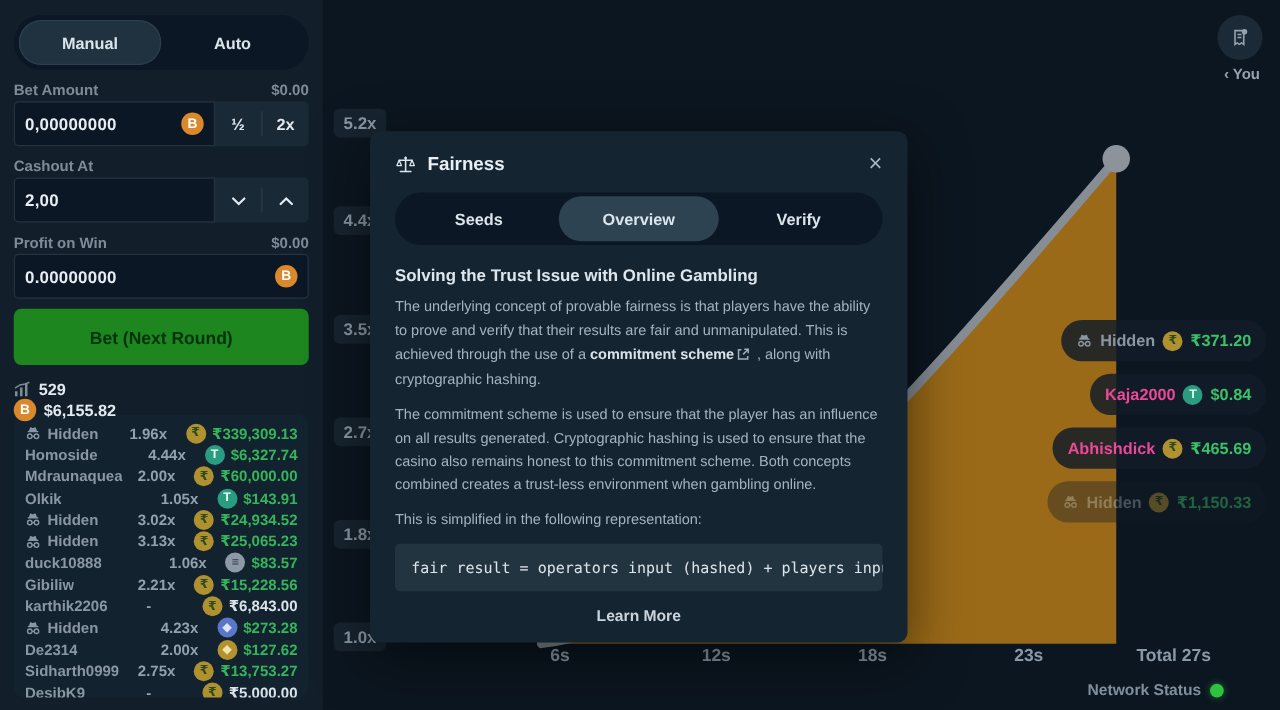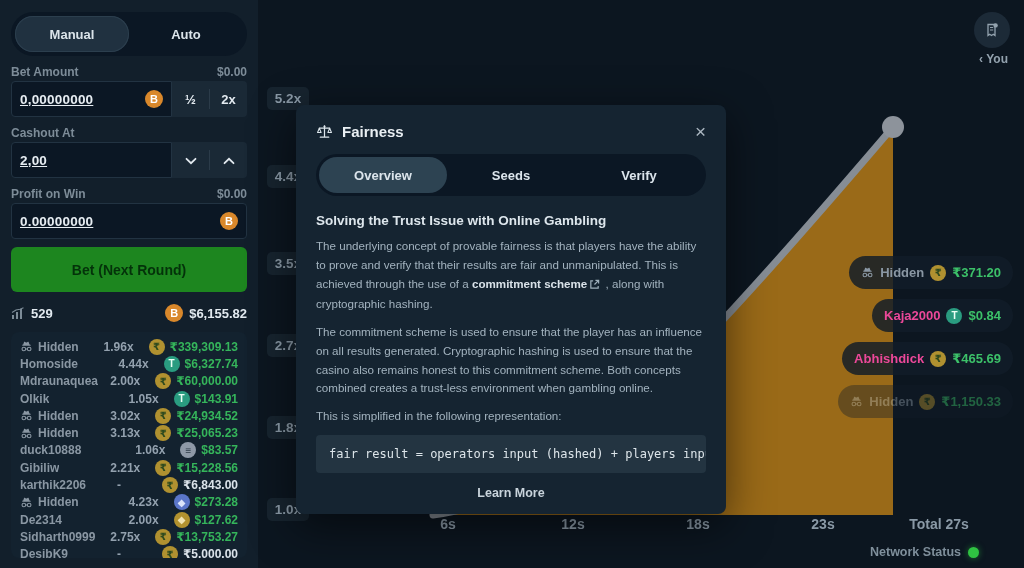--- a/index.html
+++ b/index.html
@@ -9,28 +9,28 @@
 
   
   .sidebar { position:absolute; left:0; top:0; width:258px; height:568px; background:#121f2b; padding:12px 11px 0; z-index:3; }
   .side-tabs { display:flex; height:44px; background:#0b1724; border-radius:22px; padding:4px; }
   .side-tab { flex:1; border:none; background:transparent; color:#dbe4ea; font:700 13px "Liberation Sans",sans-serif; border-radius:18px; cursor:pointer; }
   .side-tab.active { background:#203140; box-shadow:0 0 0 1px #2c3f4e inset; }
   .lblrow { display:flex; justify-content:space-between; margin-top:9px; height:14px; font:700 12px "Liberation Sans",sans-serif; color:#7d8c98; }
   .igroup { display:flex; margin-top:2px; height:36px; }
   .ibox { flex:1; display:flex; align-items:center; background:#0b1724; border:1px solid #223342; border-radius:4px; padding:0 8px; }
   .igroup.has-btns .ibox { border-radius:4px 0 0 4px; }
-  .ibox .val { flex:1; color:#e7edf2; font:700 13.5px "Liberation Sans","DejaVu Sans",sans-serif; letter-spacing:.2px;text-decoration:underline; }
+  .ibox .val { flex:1; color:#e7edf2; font:700 13.5px "Liberation Sans","DejaVu Sans",sans-serif; letter-spacing:.2px; }
   .btn-pair { display:flex; align-items:stretch; background:#1a2936; border-radius:0 4px 4px 0; }
   .mini-btn { width:37px; border:none; background:transparent; color:#e2e9ef; font:700 13px "Liberation Sans","DejaVu Sans",sans-serif; cursor:pointer; }
   .vdiv { width:1px; background:#2b3b49; margin:8px 0; }
   .coin { display:inline-flex; align-items:center; justify-content:center; width:16px; height:16px; border-radius:50%; font:700 10px "Liberation Sans","DejaVu Sans",sans-serif; flex:0 0 auto; }
   .coin.lg { width:18px; height:18px; font-size:11px; }
   .bet-btn { display:block; width:100%; height:45px; margin-top:8px; background:#1d861f; border:none; border-radius:6px; color:#04320a; font:700 14px "Liberation Sans",sans-serif; cursor:pointer; }
-  .stats { display:flex; justify-content:space-between; align-items:center; margin-top:12px; height:18px; font:700 13px "Liberation Sans","DejaVu Sans",sans-serif; }
+  .stats { display:flex; justify-content:space-between; margin-top:12px; height:18px; font:700 13px "Liberation Sans","DejaVu Sans",sans-serif;flex-direction:column; }
   .stats .left { display:flex; gap:6px; align-items:center; color:#e2eaf0; }
   .stats .right { display:flex; gap:6px; align-items:center; color:#e2eaf0; }
   .bet-list { margin-top:10px; height:226px; background:#13222f; border-radius:8px; padding:6px 9px; overflow:hidden; }
   .bet-row { display:flex; align-items:center; height:17.3px; font:700 12px "Liberation Sans","DejaVu Sans",sans-serif; }
   .bname { flex:1; display:flex; align-items:center; gap:5px; color:#8a97a3; white-space:nowrap; overflow:hidden; }
   .bname > span { overflow:hidden; text-overflow:clip; }
   .bmult { width:45px; color:#93a1ae; }
   .bamt { display:flex; align-items:center; gap:5px; }
   .bamt.win span { color:#35b55b; }
   .bamt.pending span { color:#dbe3ea; }
@@ -376,22 +376,22 @@
       <svg width="17" height="16" viewBox="0 0 18 17" style="color:#dde6ec">
         <path d="M9 2v12M4.5 14h9M3.5 4.5h11" fill="none" stroke="currentColor" stroke-width="1.3" stroke-linecap="round"></path>
         <path d="M3.5 4.5 1.6 9h3.8zM14.5 4.5 12.6 9h3.8z" fill="none" stroke="currentColor" stroke-width="1.1" stroke-linejoin="round"></path>
         <circle cx="9" cy="2.6" r="1.1" fill="currentColor"></circle>
       </svg>
       <span class="m-title">Fairness</span>
       <button class="m-close">×</button>
     </div>
 
     <div class="m-tabs">
+      <button class="m-tab">Seeds</button>
       <button class="m-tab active">Overview</button>
-      <button class="m-tab">Seeds</button>
       <button class="m-tab">Verify</button>
     </div>
 
     <div class="m-h2">Solving the Trust Issue with Online Gambling</div>
 
     <p class="m-p"><span>The underlying concept of provable fairness is that players have the ability to prove and verify that their results are fair and unmanipulated. This is achieved through the use of a </span><b>commitment scheme</b><span class="extlink"><svg width="11" height="11" viewBox="0 0 12 12">
             <path d="M4.5 2H2v8h8V7.5" fill="none" stroke="currentColor" stroke-width="1.3"></path>
             <path d="M7 1.5h3.5V5M10.2 1.8 6 6" fill="none" stroke="currentColor" stroke-width="1.3"></path>
           </svg></span><span> , along with cryptographic hashing.</span></p>
 

